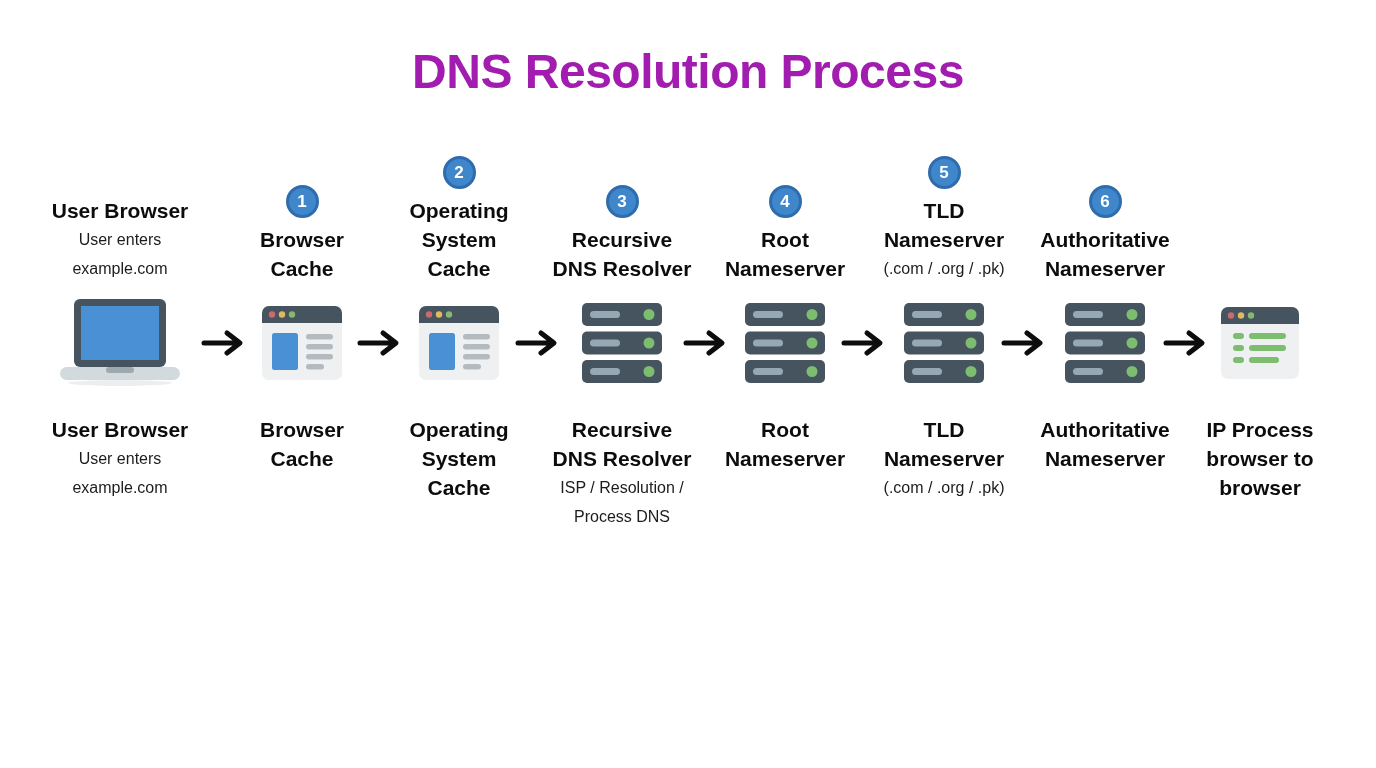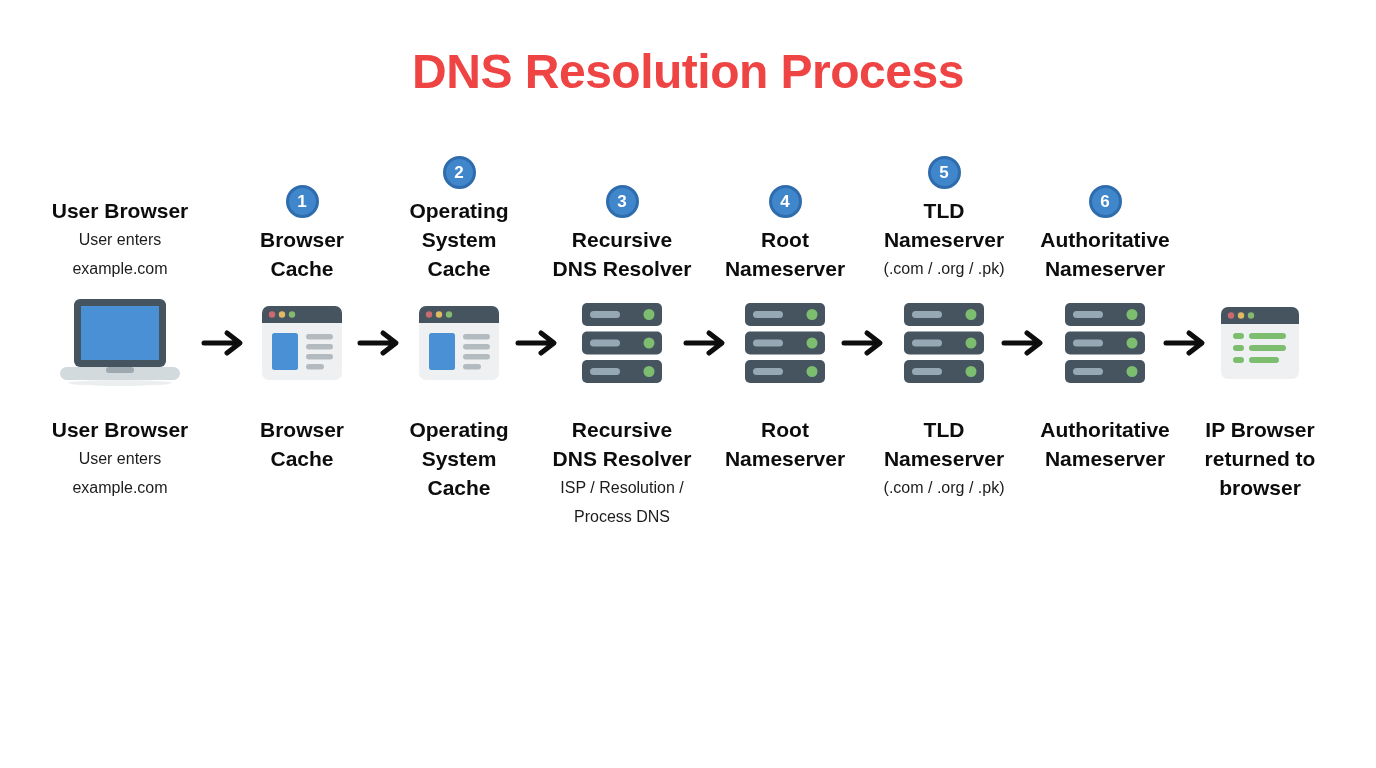--- a/index.html
+++ b/index.html
@@ -1,18 +1,18 @@
 <!DOCTYPE html>
 <html style="--text: #101010; --slate: #46545f; --blue: #4a90d4; --body: #eef0f2; --line-gray: #b3bbc0; --base-gray: #d3dadd; --notch-gray: #9da9af; --pill: #95a8b4; --green: #7dbd70; --dot-red: #cb6a6e; --dot-yellow: #e0ba62; --dot-green: #84b96f; --badge-fill: #3f86cb; --badge-border: #2e6cae; --arrow: #0d0d0d;"><head>
 <meta charset="utf-8">
 <style>
   html,body{margin:0;padding:0;background:#ffffff;width:1376px;height:768px;overflow:hidden;
     font-family:"Liberation Sans",sans-serif;color:var(--text,#101010);}
   .page-title{margin:44px 2px 0;text-align:center;font-size:48px;line-height:1.15;font-weight:700;
-    color:#ef4444;letter-spacing:-0.5px;}
+    color:#a21caf;letter-spacing:-0.5px;}
   .diagram{margin:32px 0 0 40px;display:grid;
     grid-template-columns:160px 48px 108px 48px 110px 48px 120px 48px 110px 48px 112px 48px 114px 48px 100px;
     grid-template-rows:auto 92px auto;}
   .gc1{grid-column:1}.gc2{grid-column:2}.gc3{grid-column:3}.gc4{grid-column:4}.gc5{grid-column:5}
   .gc6{grid-column:6}.gc7{grid-column:7}.gc8{grid-column:8}.gc9{grid-column:9}.gc10{grid-column:10}
   .gc11{grid-column:11}.gc12{grid-column:12}.gc13{grid-column:13}.gc14{grid-column:14}.gc15{grid-column:15}
   .top{grid-row:1;display:flex;flex-direction:column;align-items:center;justify-content:flex-end;
     min-height:152px;padding-bottom:14px;}
   .mid{grid-row:2;display:flex;align-items:center;justify-content:center;}
   .bot{grid-row:3;display:flex;flex-direction:column;align-items:center;padding-top:26px;}
@@ -241,18 +241,18 @@
   <div class="bot gc11">
     <div class="ln b">TLD</div>
     <div class="ln b">Nameserver</div>
     <div class="ln r">(.com / .org / .pk)</div>
   </div>
   <div class="bot gc13">
     <div class="ln b">Authoritative</div>
     <div class="ln b">Nameserver</div>
   </div>
   <div class="bot gc15">
-    <div class="ln b">IP Browser</div>
-    <div class="ln b">returned to</div>
+    <div class="ln b">IP Process</div>
+    <div class="ln b">browser to</div>
     <div class="ln b">browser</div>
   </div>
 
 </div>
 
 </body></html>

